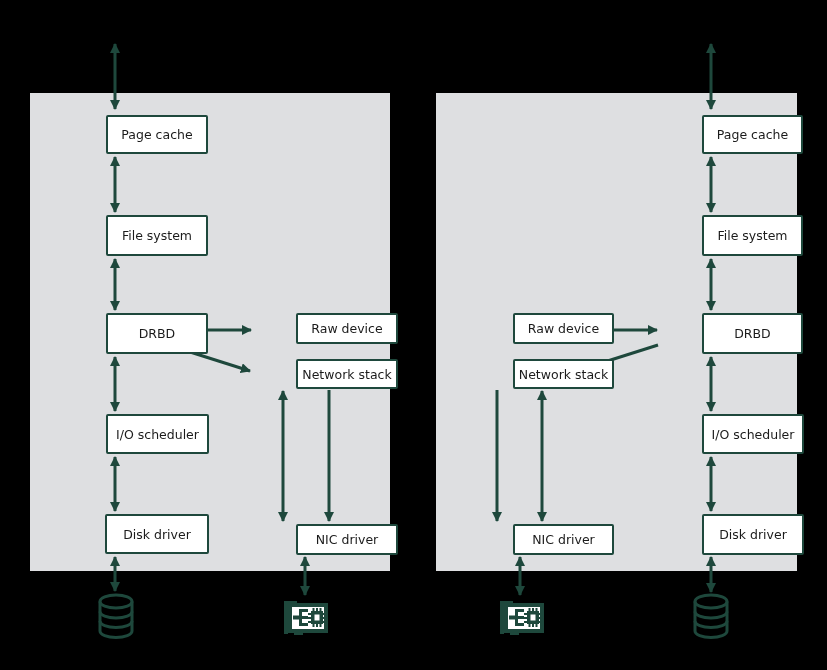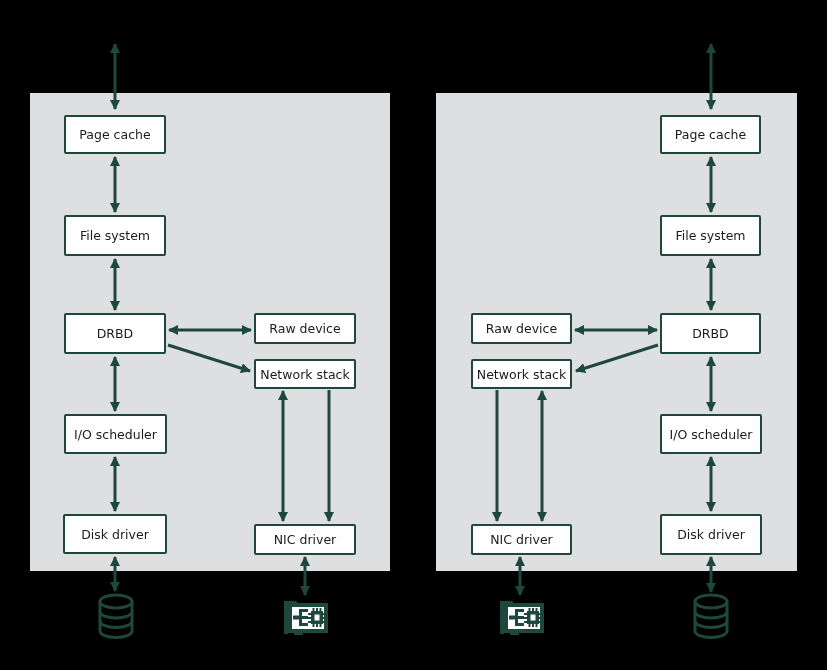--- a/index.html
+++ b/index.html
@@ -15,21 +15,21 @@
     font-family:"DejaVu Sans","Liberation Sans",sans-serif;overflow:hidden;
   }
   .panel{position:absolute;background:var(--panel);top:93px;height:478px;}
   .panel-left{left:30px;width:360px;}
   .panel-right{left:436px;width:361px;}
   .node{
     position:absolute;box-sizing:border-box;background:var(--box-fill);
     border:2.5px solid var(--accent);border-radius:2px;
     display:flex;align-items:center;justify-content:center;
     font-size:12.5px;font-weight:500;color:var(--text);
-    white-space:nowrap;z-index:3;
+    white-space:nowrap;z-index:3;margin-left:42px;
   }
   svg.overlay{position:absolute;left:0;top:0;z-index:2;}
   .arr{stroke:var(--accent);stroke-width:3;fill:none;}
   .icon{position:absolute;z-index:3;}
   .icon .st{stroke:var(--accent);stroke-width:3;fill:none;}
   .icon .fl{fill:var(--accent);}
 </style>
 </head>
 <body>
 

